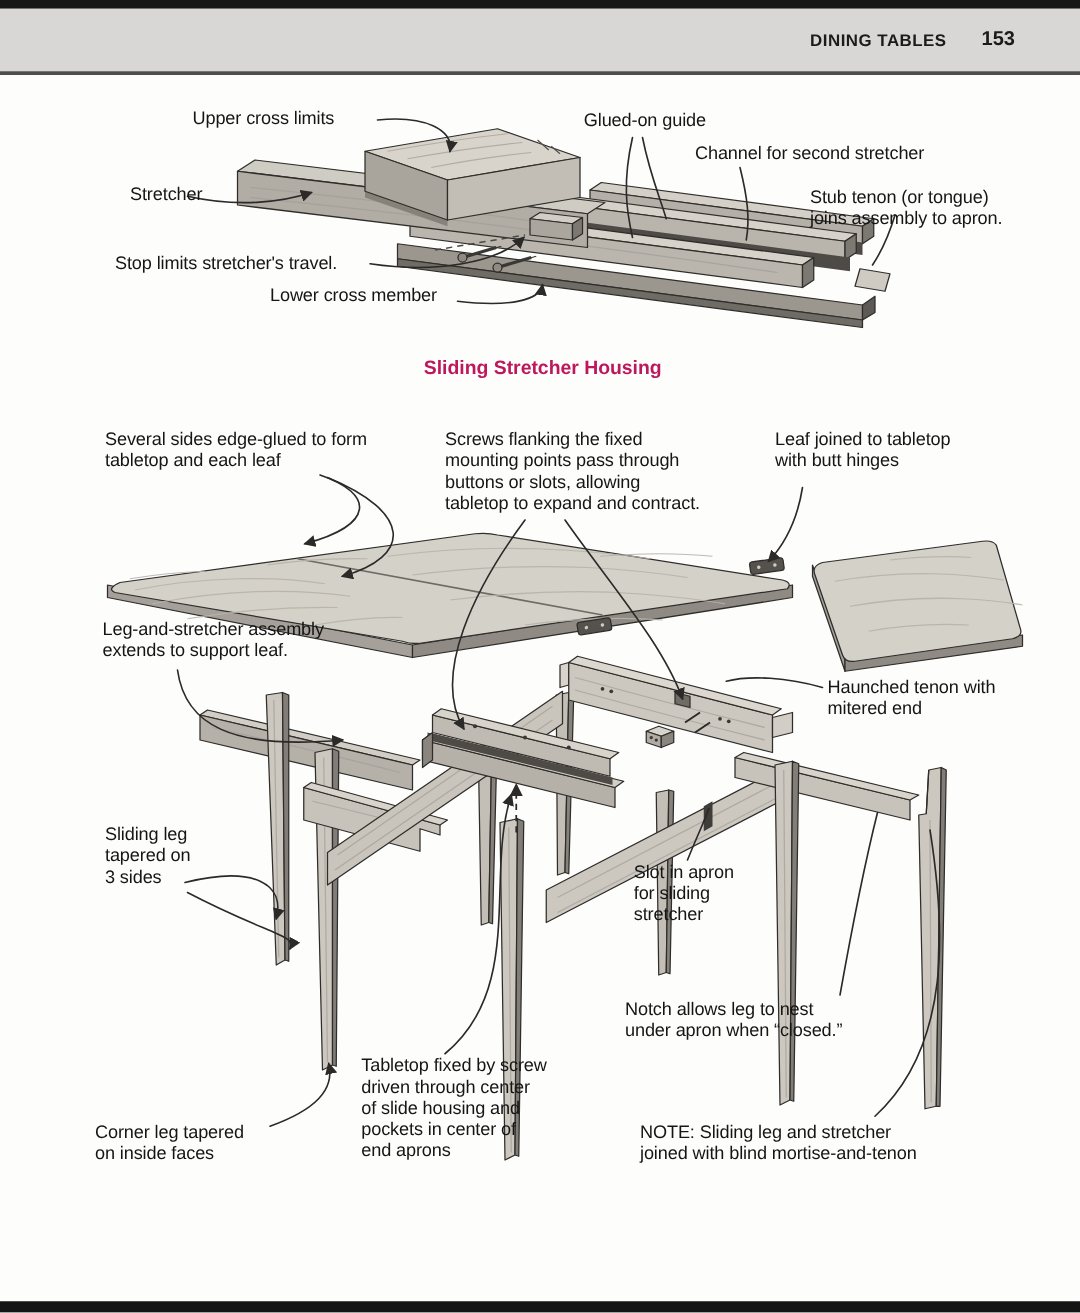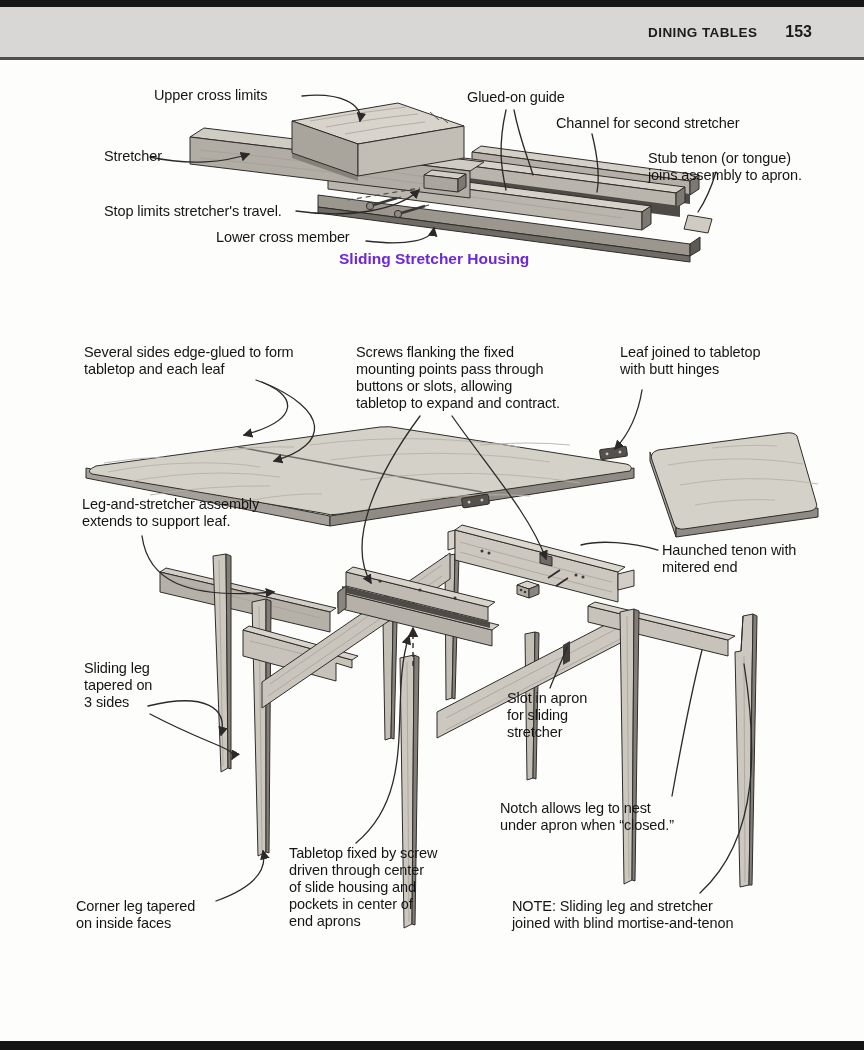--- a/index.html
+++ b/index.html
@@ -7,21 +7,21 @@
         font-family:"Liberation Sans",sans-serif;color:#161616;}
   .topbar{position:absolute;left:0;top:0;width:864px;height:7px;background:#171717;}
   .headband{position:absolute;left:0;top:7px;width:864px;height:50px;background:#d8d7d5;
             display:flex;align-items:center;justify-content:flex-end;box-sizing:border-box;padding-right:52px;}
   .headrule{position:absolute;left:0;top:57px;width:864px;height:3px;background:#504e4b;}
   .botbar{position:absolute;left:0;top:1041px;width:864px;height:9px;background:#141414;}
   .sect{font-weight:700;font-size:13.5px;letter-spacing:.4px;color:#1b1b1b;}
   .pnum{font-weight:700;font-size:16px;margin-left:28px;color:#1b1b1b;}
   .lbl{position:absolute;font-size:14.5px;line-height:17px;white-space:pre-line;
        letter-spacing:-.1px;color:#151515;}
-  .cap{position:absolute;font-size:15.5px;font-weight:700;color:#6d28d9;}
+  .cap{position:absolute;font-size:15.5px;font-weight:700;color:#be185d;margin-top:36px;}
   svg{position:absolute;left:0;top:0;}
   .ol{stroke:#2f2d2a;stroke-width:1;stroke-linejoin:round;}
   .ldr{fill:none;stroke:#2b2a28;stroke-width:1.3;stroke-linecap:round;}
   .grain{fill:none;stroke:#b7b3ab;stroke-width:1;opacity:.9;}
   .graind{fill:none;stroke:#a19d95;stroke-width:1;opacity:.7;}
 </style>
 </head>
 <body>
 
 <div id="page">
@@ -267,21 +267,21 @@
       </g>
     </g>
   </svg>
 
   <div class="lbl" style="left:154px;top:87px;width:170px;">Upper cross limits</div>
   <div class="lbl" style="left:467px;top:89px;width:130px;">Glued-on guide</div>
   <div class="lbl" style="left:556px;top:115px;width:215px;">Channel for second stretcher</div>
   <div class="lbl" style="left:648px;top:150px;width:185px;">Stub tenon (or tongue)
 joins assembly to apron.</div>
   <div class="lbl" style="left:104px;top:148px;width:90px;">Stretcher</div>
-  <div class="lbl" style="left:104px;top:203px;width:225px;">Stop limits stretcher's travel.</div>
+  <div class="lbl" style="left:92px;top:203px;width:225px;">Stop limits stretcher's travel.</div>
   <div class="lbl" style="left:216px;top:229px;width:165px;">Lower cross member</div>
   <div class="cap" style="left:339px;top:250px;">Sliding Stretcher Housing</div>
 
   <div class="lbl" style="left:84px;top:344px;width:260px;">Several sides edge-glued to form
 tabletop and each leaf</div>
   <div class="lbl" style="left:356px;top:344px;width:245px;">Screws flanking the fixed
 mounting points pass through
 buttons or slots, allowing
 tabletop to expand and contract.</div>
   <div class="lbl" style="left:620px;top:344px;width:175px;">Leaf joined to tabletop

